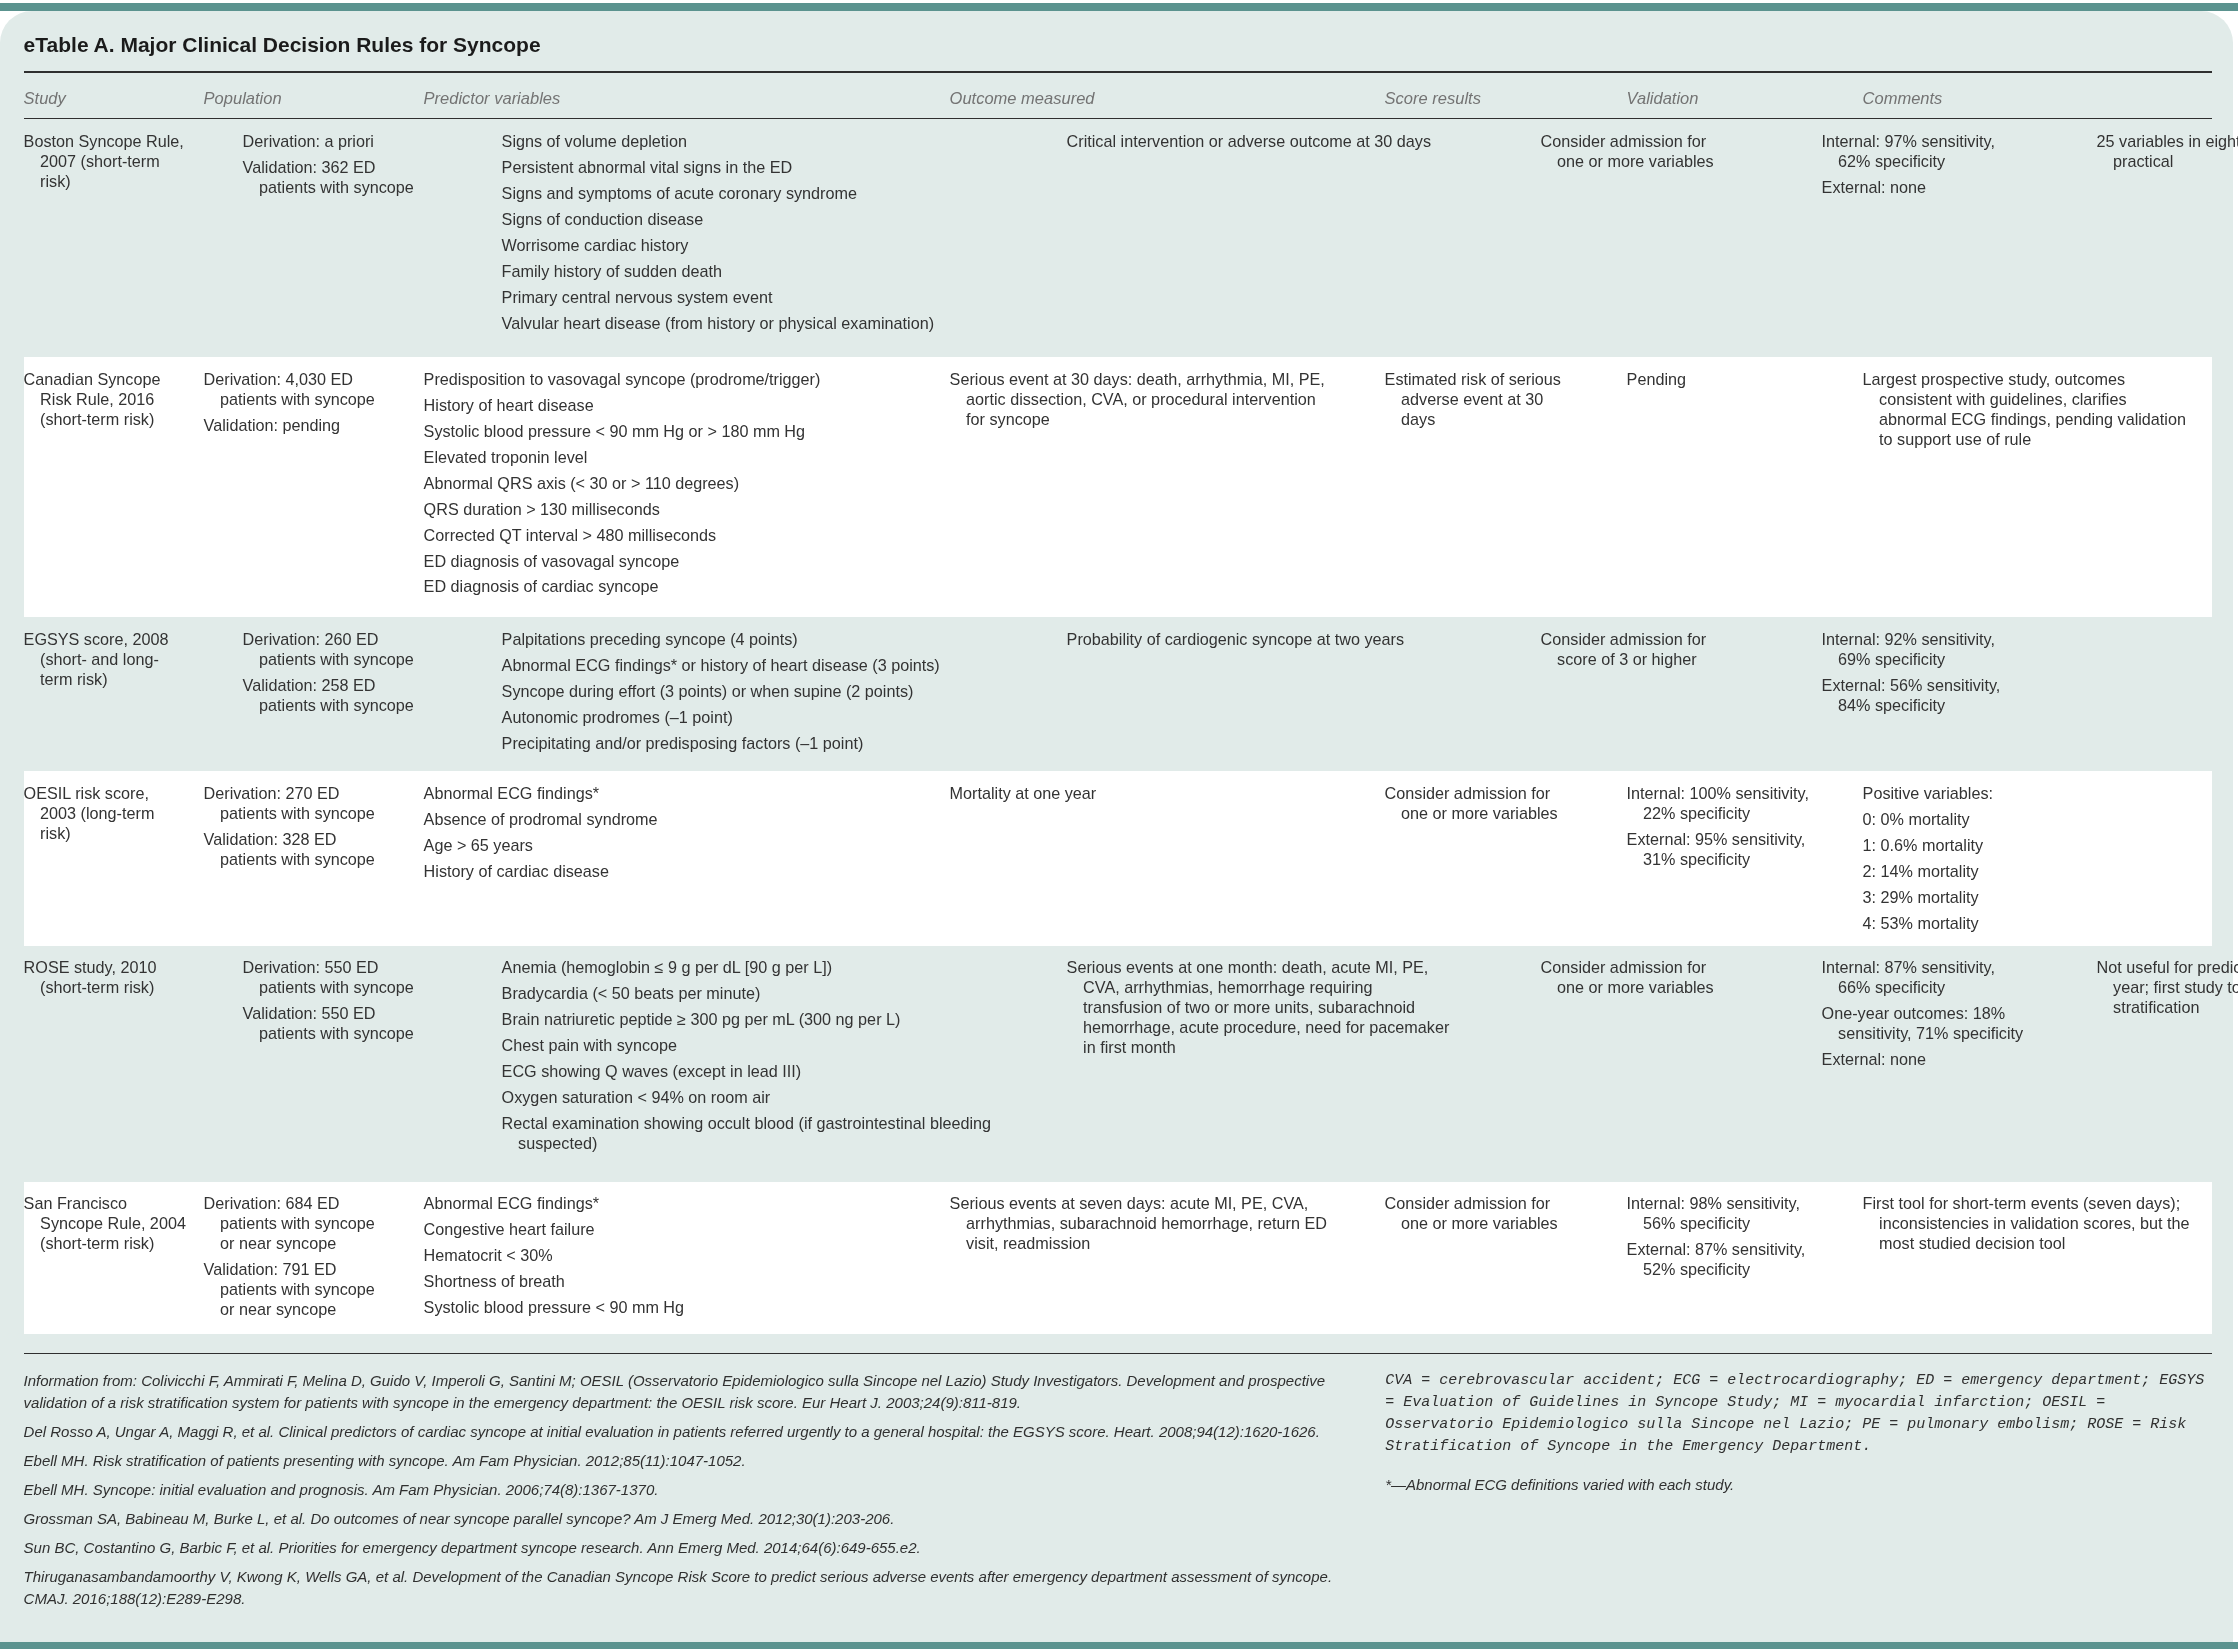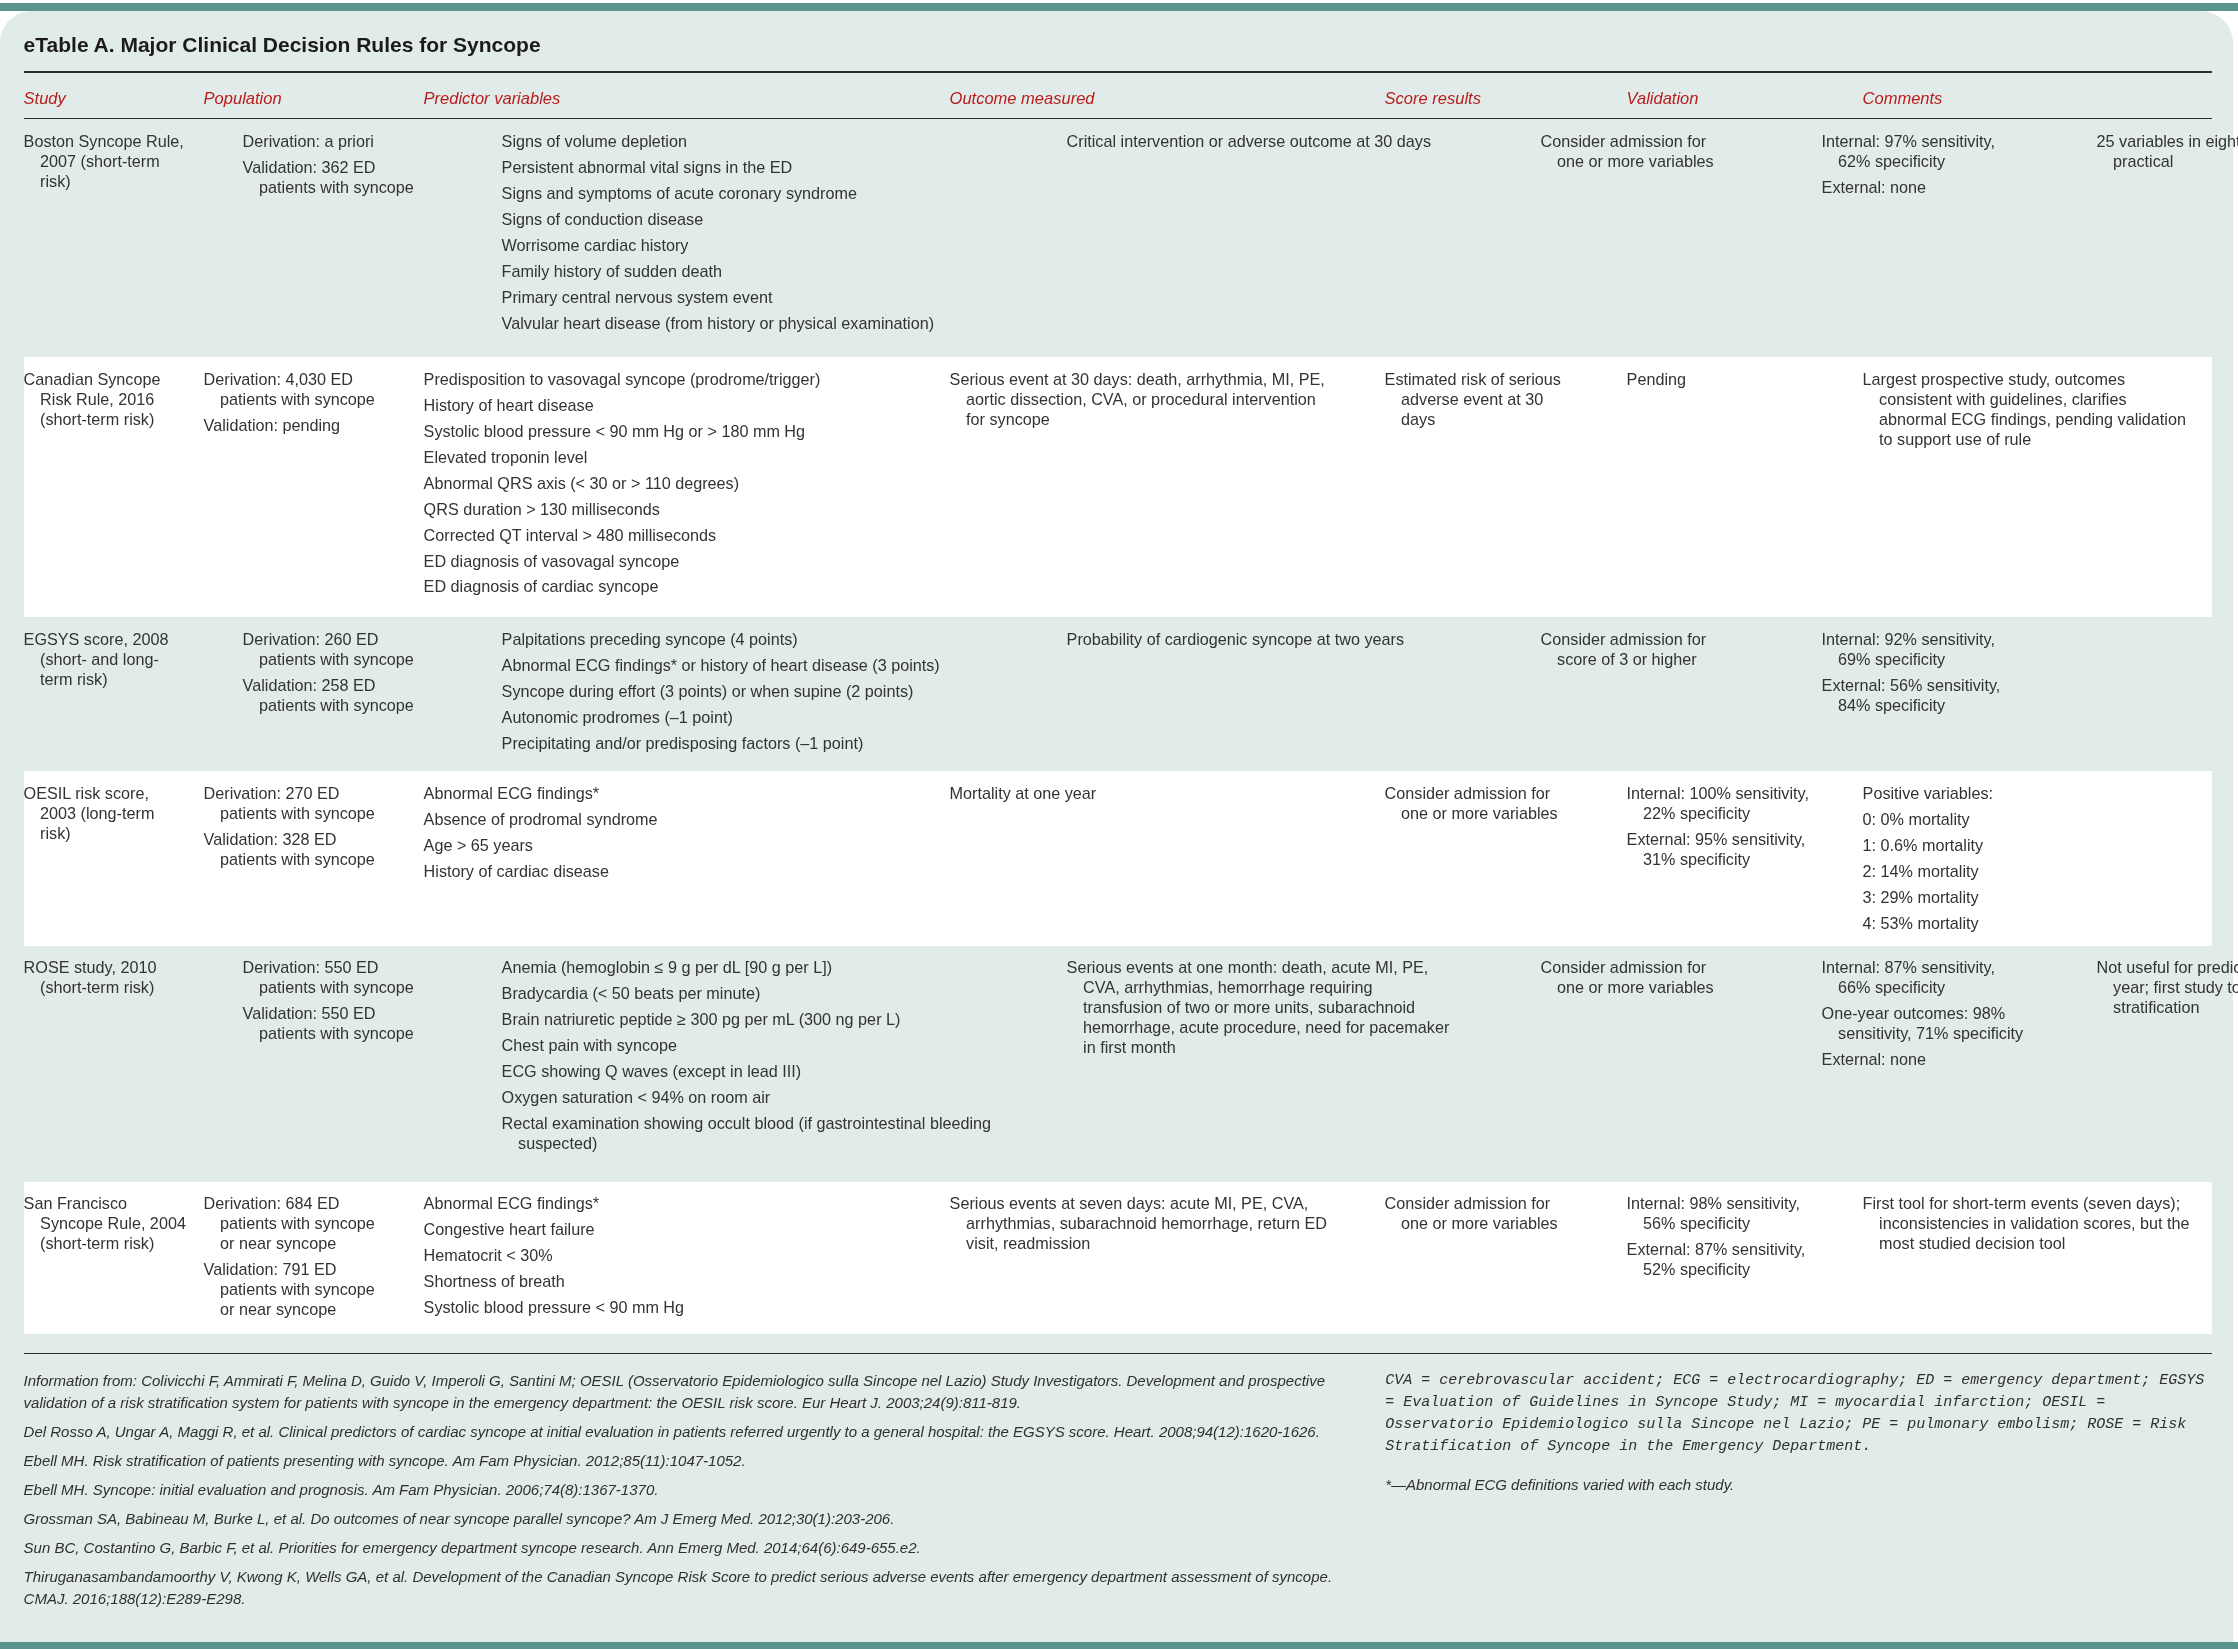--- a/index.html
+++ b/index.html
@@ -26,21 +26,21 @@
   .rule { height: 1.8px; background: #2f2f2f; }
   .rule-top { margin-top: 13.6px; }
 
   .grid7 {
     display: grid;
     grid-template-columns: 180px 220px 526px 435px 242px 236px 349px;
   }
   .thead {
     font-style: italic;
     font-size: 16.5px;
-    color: #b91c1c;
+    color: #737373;
     padding-top: 16px;
     padding-bottom: 10px;
   }
   .trow {
     font-size: 16.2px;
     line-height: 20px;
     box-sizing: border-box;
     padding-top: 11.8px;
     padding-bottom: 7px;
   }
@@ -247,21 +247,21 @@
             <div class="para">Rectal examination showing occult blood (if gastrointestinal bleeding suspected)</div>
           </div>
         <div class="cell c-outcome">
             <div class="para">Serious events at one month: death, acute MI, PE, CVA, arrhythmias, hemorrhage requiring transfusion of two or more units, subarachnoid hemorrhage, acute procedure, need for pacemaker in first month</div>
           </div>
         <div class="cell c-score">
             <div class="para">Consider admission for one or more variables</div>
           </div>
         <div class="cell c-valid">
             <div class="para">Internal: 87% sensitivity, 66% specificity</div>
-            <div class="para">One-year outcomes: 98% sensitivity, 71% specificity</div>
+            <div class="para">One-year outcomes: 18% sensitivity, 71% specificity</div>
             <div class="para">External: none</div>
           </div>
         <div class="cell c-comments">
             <div class="para">Not useful for predicting outcomes at one year; first study to use a biomarker in risk stratification</div>
           </div>
       </div>
 
       <div class="grid7 trow row-white" style="min-height:152px">
         <div class="cell c-study">
             <div class="para">San Francisco Syncope Rule, 2004 (short-term risk)</div>

